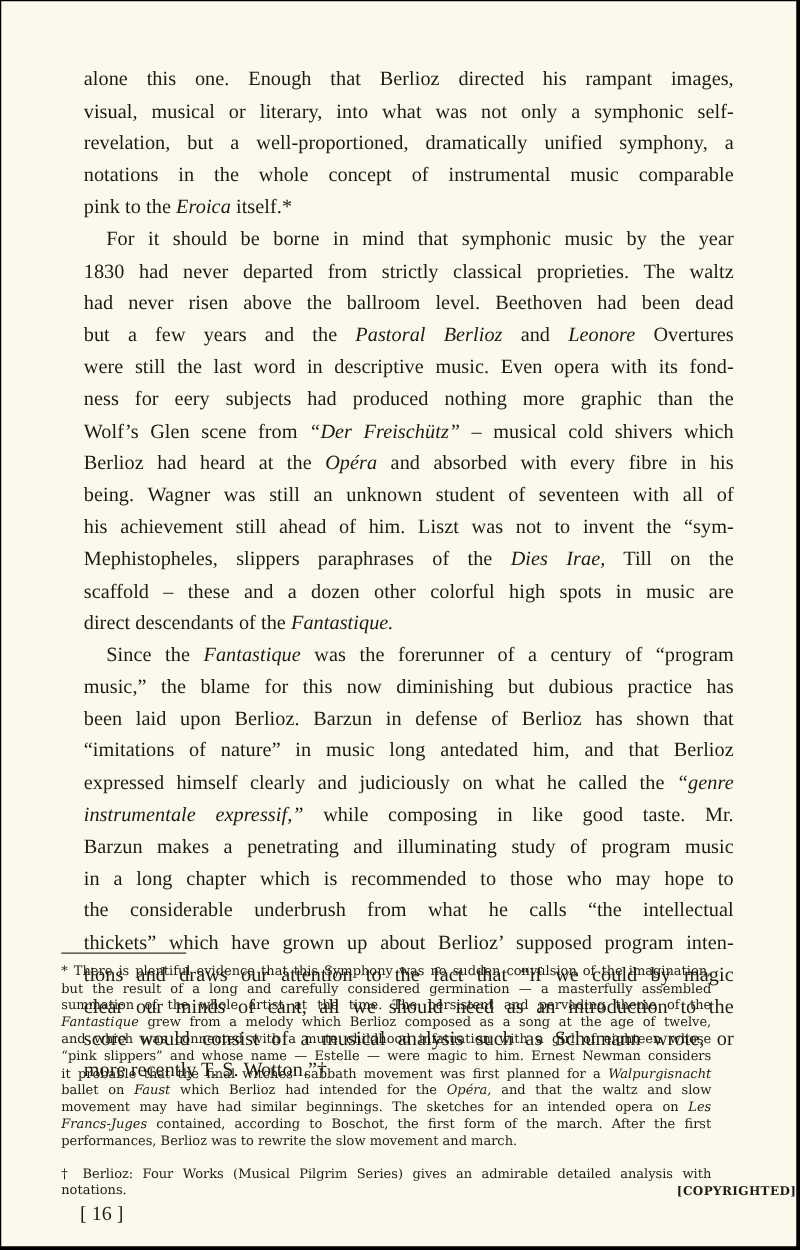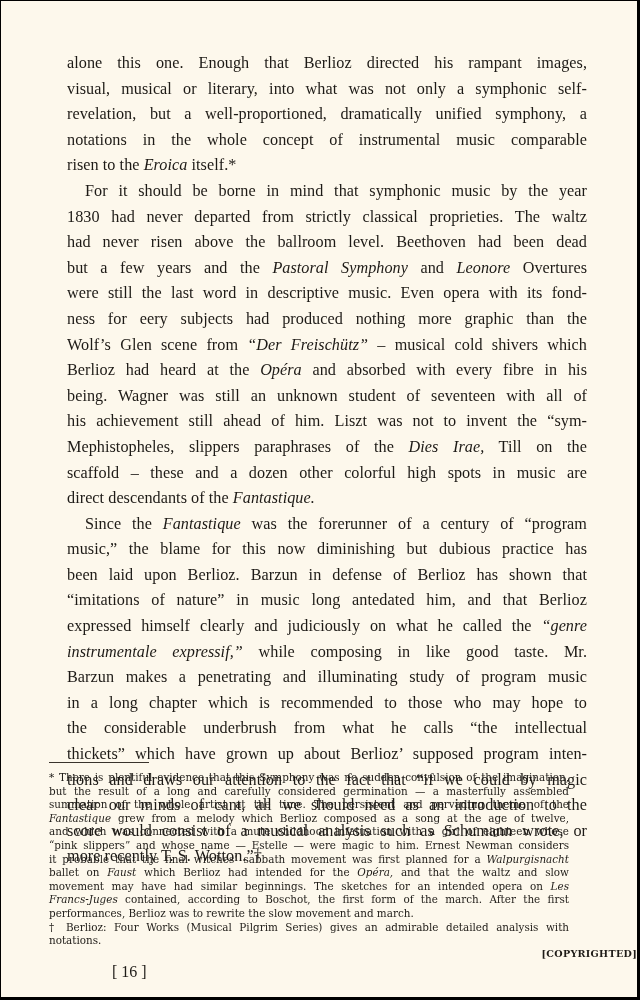--- a/index.html
+++ b/index.html
@@ -72,62 +72,61 @@
     .footnotes .fline {
       display: block;
       white-space: nowrap;
       text-align: justify;
       text-align-last: justify;
     }
     .footnotes .fline.last {
       text-align-last: left;
     }
     .footnotes .fn2 {
-      margin-top: 0;
+      margin-top: 12px;
     }
     .copyright {
       position: absolute;
       left: 0;
       width: 636px;
       top: 947px;
       text-align: right;
       font-family: "DejaVu Serif", "Liberation Serif", serif;
       font-size: 9.6px;
       font-weight: bold;
       letter-spacing: 0.3px;
       color: #1e1b17;
     }
     .page-number {
       position: absolute;
       left: 63px;
       top: 962px;
       font-family: "Liberation Serif", "DejaVu Serif", serif;
       font-size: 16px;
       color: #1e1b17;
-      margin-left: 48px;
     }
   </style>
 </head>
 <body>
 
 <div class="page">
 
   <div class="body-text">
     <p>
       <span class="line">alone this one. Enough that Berlioz directed his rampant images,</span>
       <span class="line">visual, musical or literary, into what was not only a symphonic self-</span>
       <span class="line">revelation, but a well-proportioned, dramatically unified symphony, a</span>
       <span class="line">notations in the whole concept of instrumental music comparable</span>
-      <span class="line last"><span>risen to the </span><em>Eroica</em><span> itself.*</span></span>
+      <span class="line last"><span>pink to the </span><em>Eroica</em><span> itself.*</span></span>
     </p>
     <p>
       <span class="line first-indent">For it should be borne in mind that symphonic music by the year</span>
       <span class="line">1830 had never departed from strictly classical proprieties. The waltz</span>
       <span class="line">had never risen above the ballroom level. Beethoven had been dead</span>
-      <span class="line"><span>but a few years and the </span><em>Pastoral Symphony</em><span> and </span><em>Leonore</em><span> Overtures</span></span>
+      <span class="line"><span>but a few years and the </span><em>Pastoral Berlioz</em><span> and </span><em>Leonore</em><span> Overtures</span></span>
       <span class="line">were still the last word in descriptive music. Even opera with its fond-</span>
       <span class="line">ness for eery subjects had produced nothing more graphic than the</span>
       <span class="line"><span>Wolf’s Glen scene from </span><em>“Der Freischütz”</em><span> – musical cold shivers which</span></span>
       <span class="line"><span>Berlioz had heard at the </span><em>Opéra</em><span> and absorbed with every fibre in his</span></span>
       <span class="line">being. Wagner was still an unknown student of seventeen with all of</span>
       <span class="line">his achievement still ahead of him. Liszt was not to invent the “sym-</span>
       <span class="line"><span>Mephistopheles, slippers paraphrases of the </span><em>Dies Irae,</em><span> Till on the</span></span>
       <span class="line">scaffold – these and a dozen other colorful high spots in music are</span>
       <span class="line last"><span>direct descendants of the </span><em>Fantastique.</em></span>
     </p>

